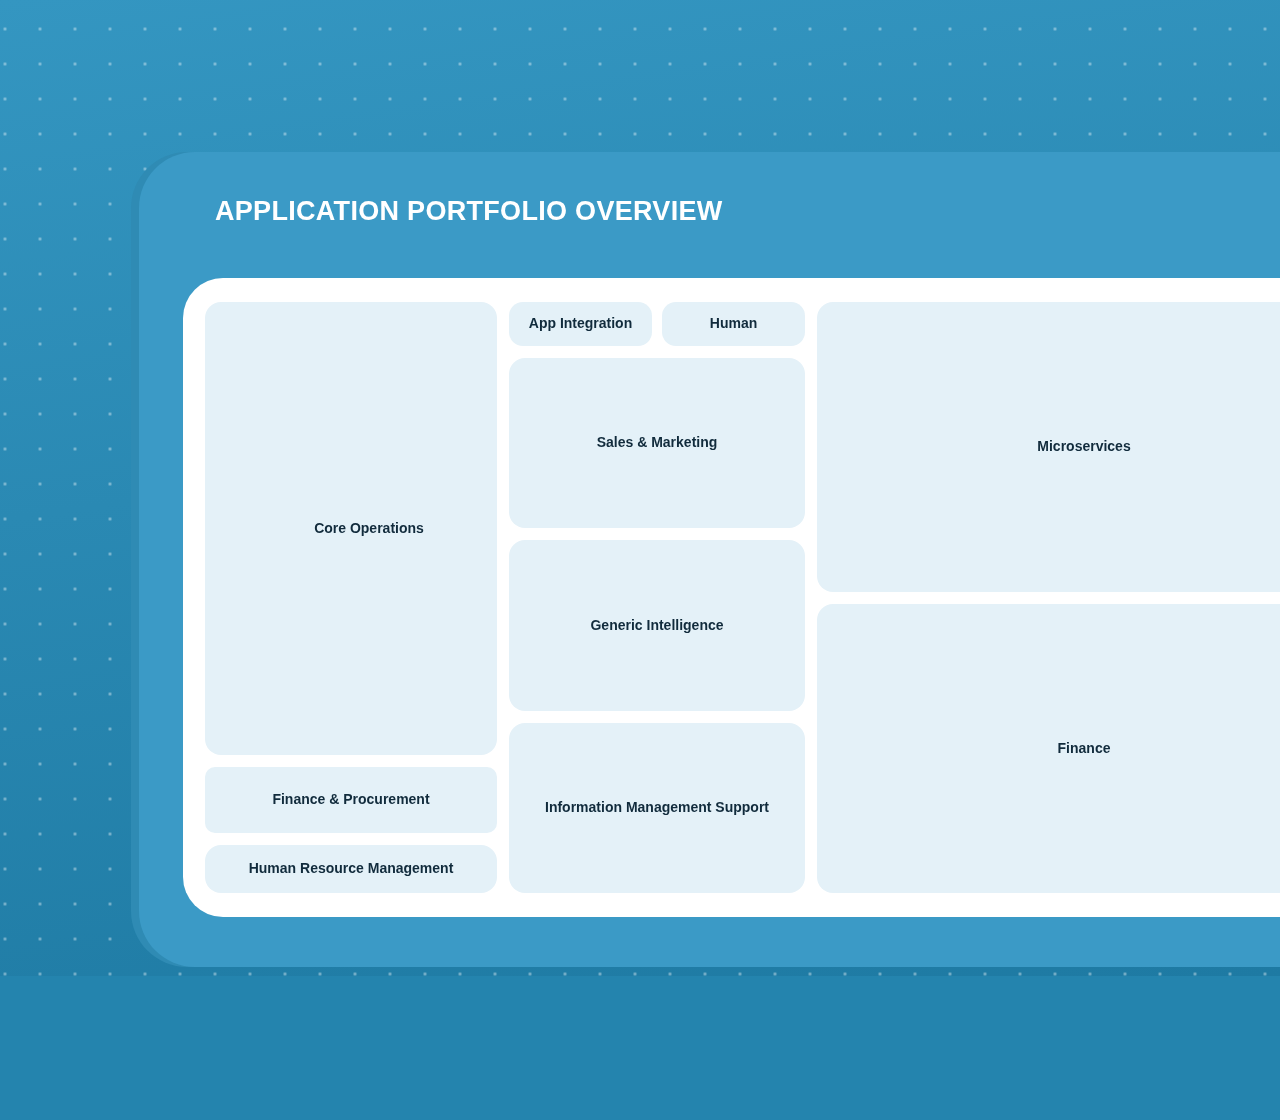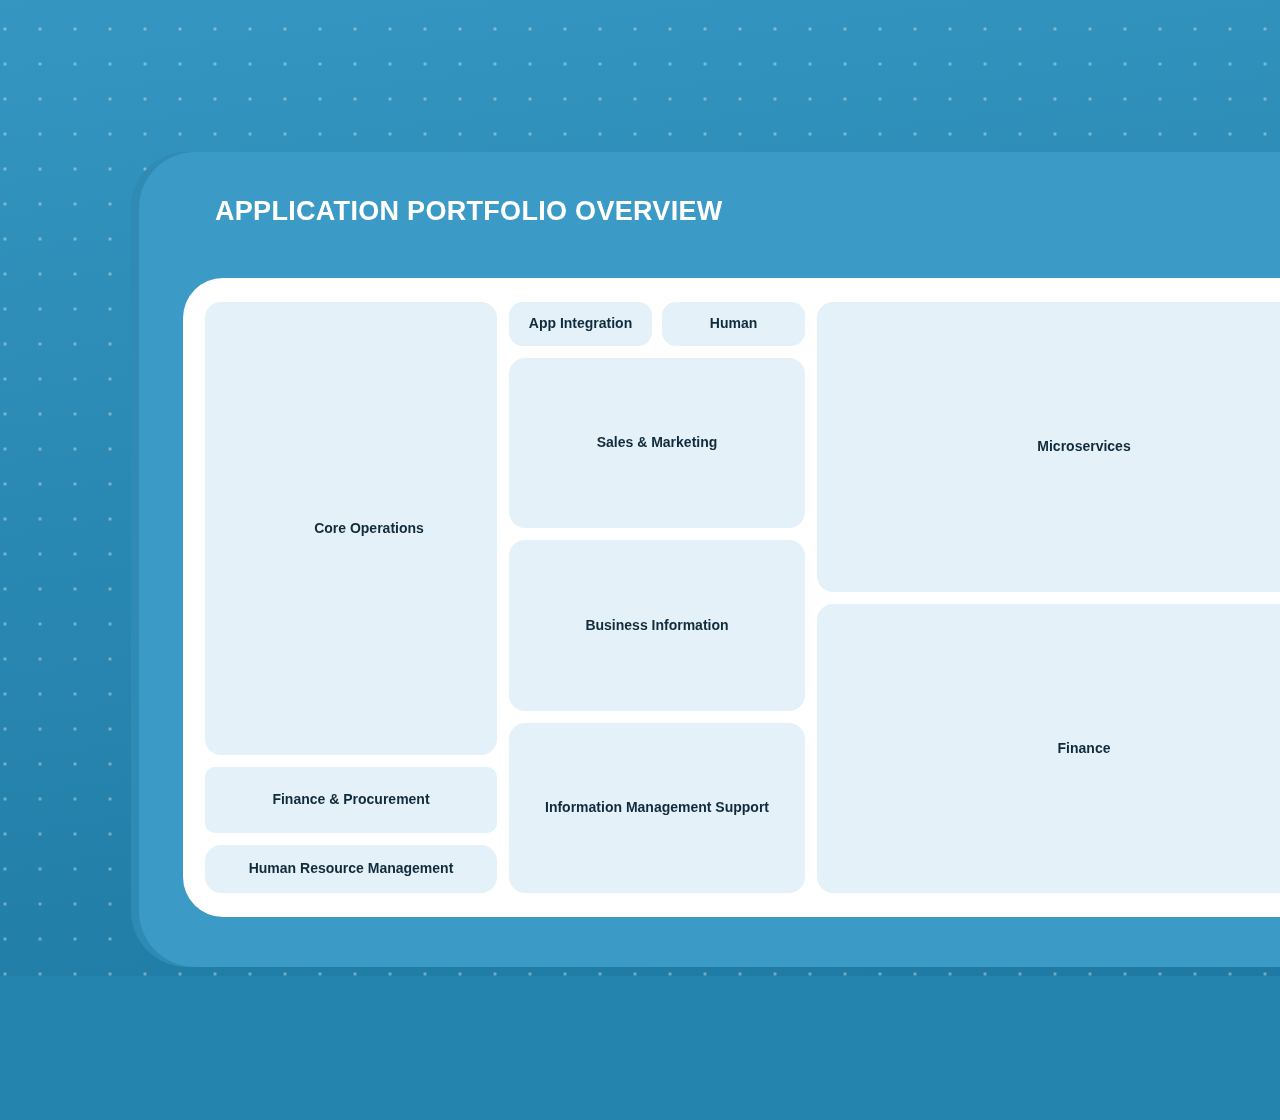--- a/index.html
+++ b/index.html
@@ -106,21 +106,21 @@
             <span class="tile-label">App Integration</span>
           </div>
           <div class="tile chip">
             <span class="tile-label">Human</span>
           </div>
         </div>
         <div class="tile tile-grow">
           <span class="tile-label">Sales &amp; Marketing</span>
         </div>
         <div class="tile tile-grow">
-          <span class="tile-label">Business Information</span>
+          <span class="tile-label">Generic Intelligence</span>
         </div>
         <div class="tile tile-grow">
           <span class="tile-label">Information Management Support</span>
         </div>
       </div>
 
       <div class="col col-right">
         <div class="tile tile-grow">
           <span class="tile-label">Microservices</span>
         </div>

